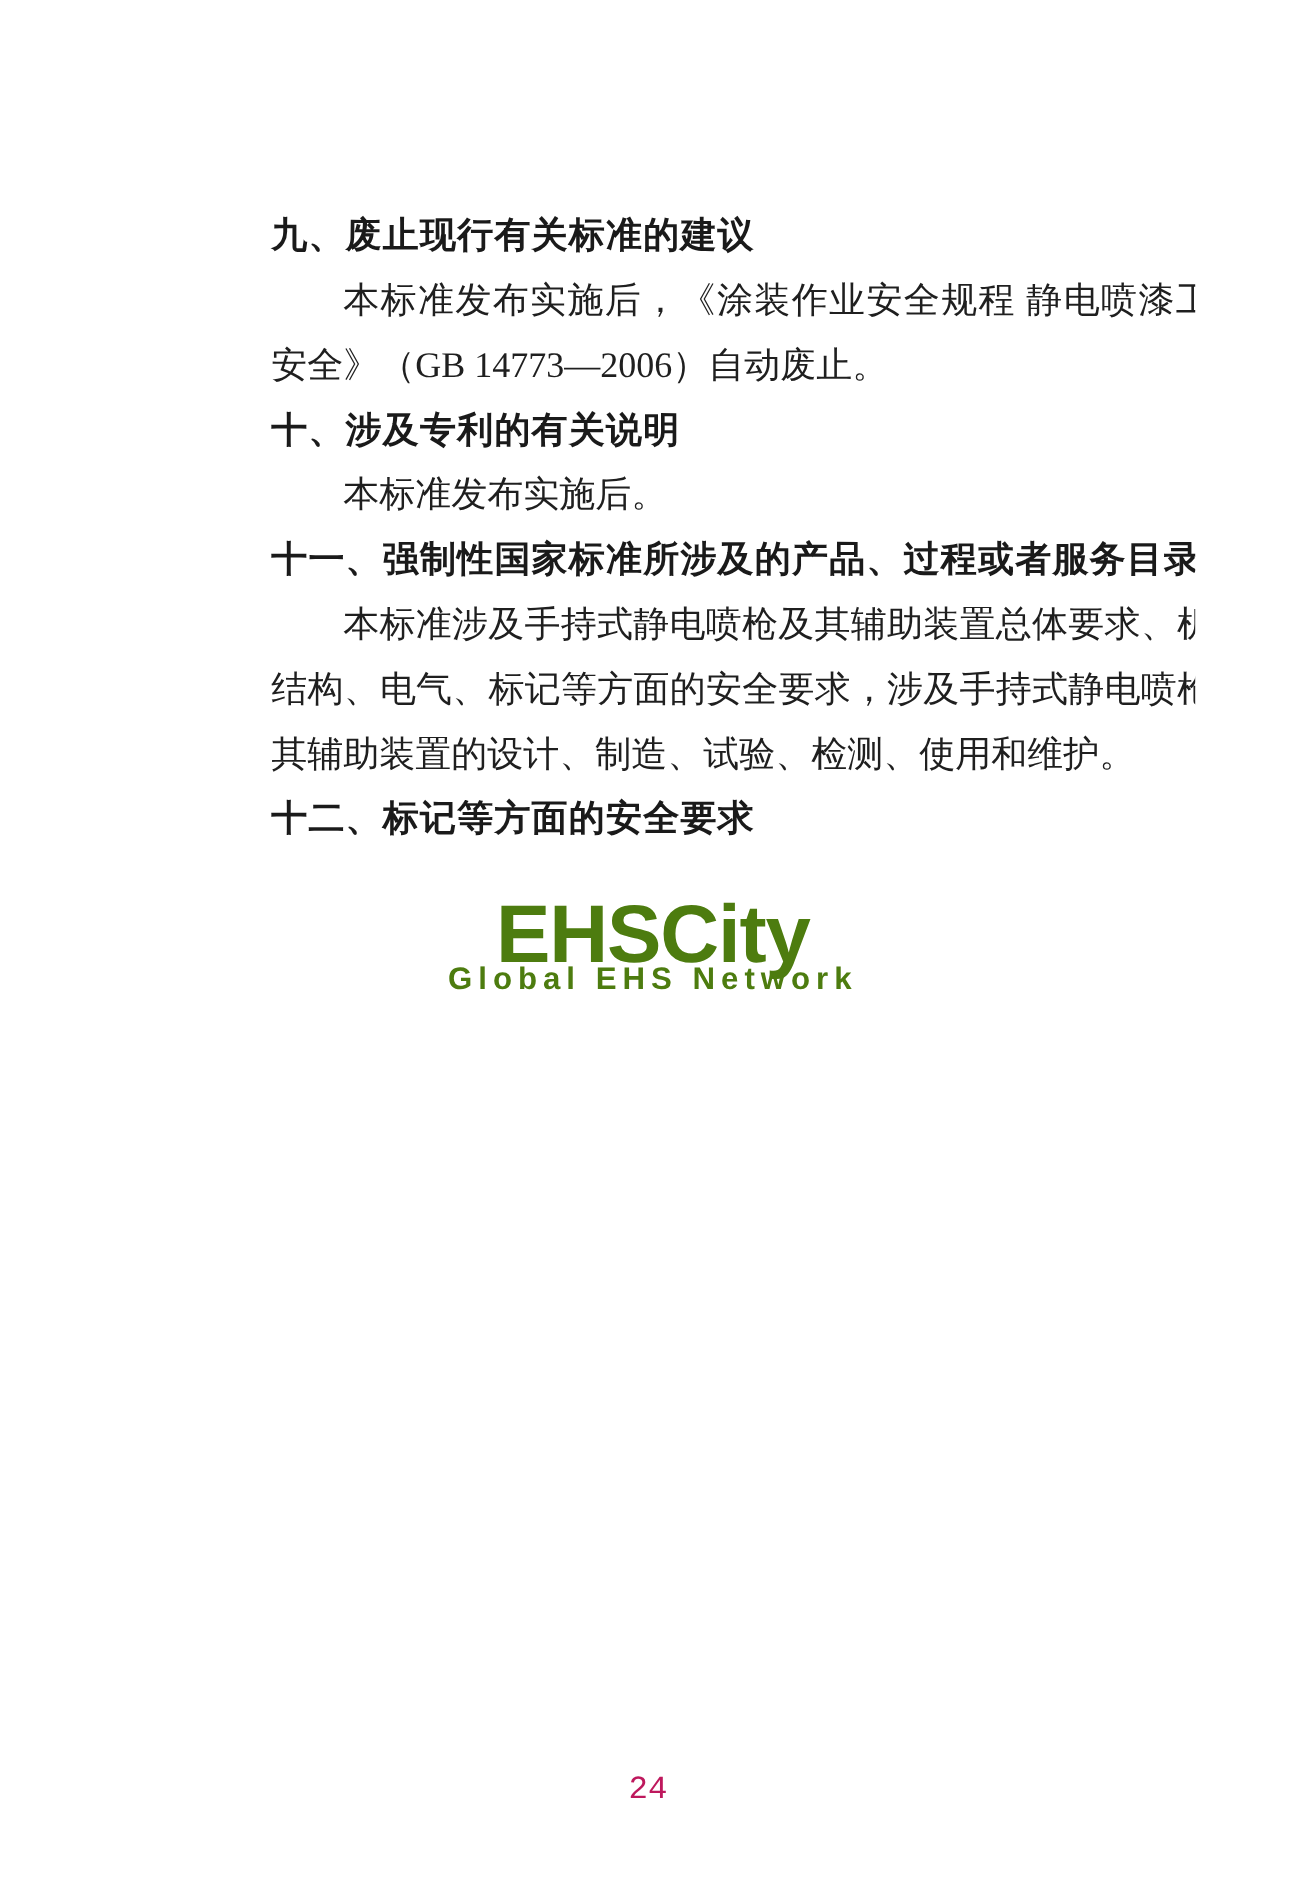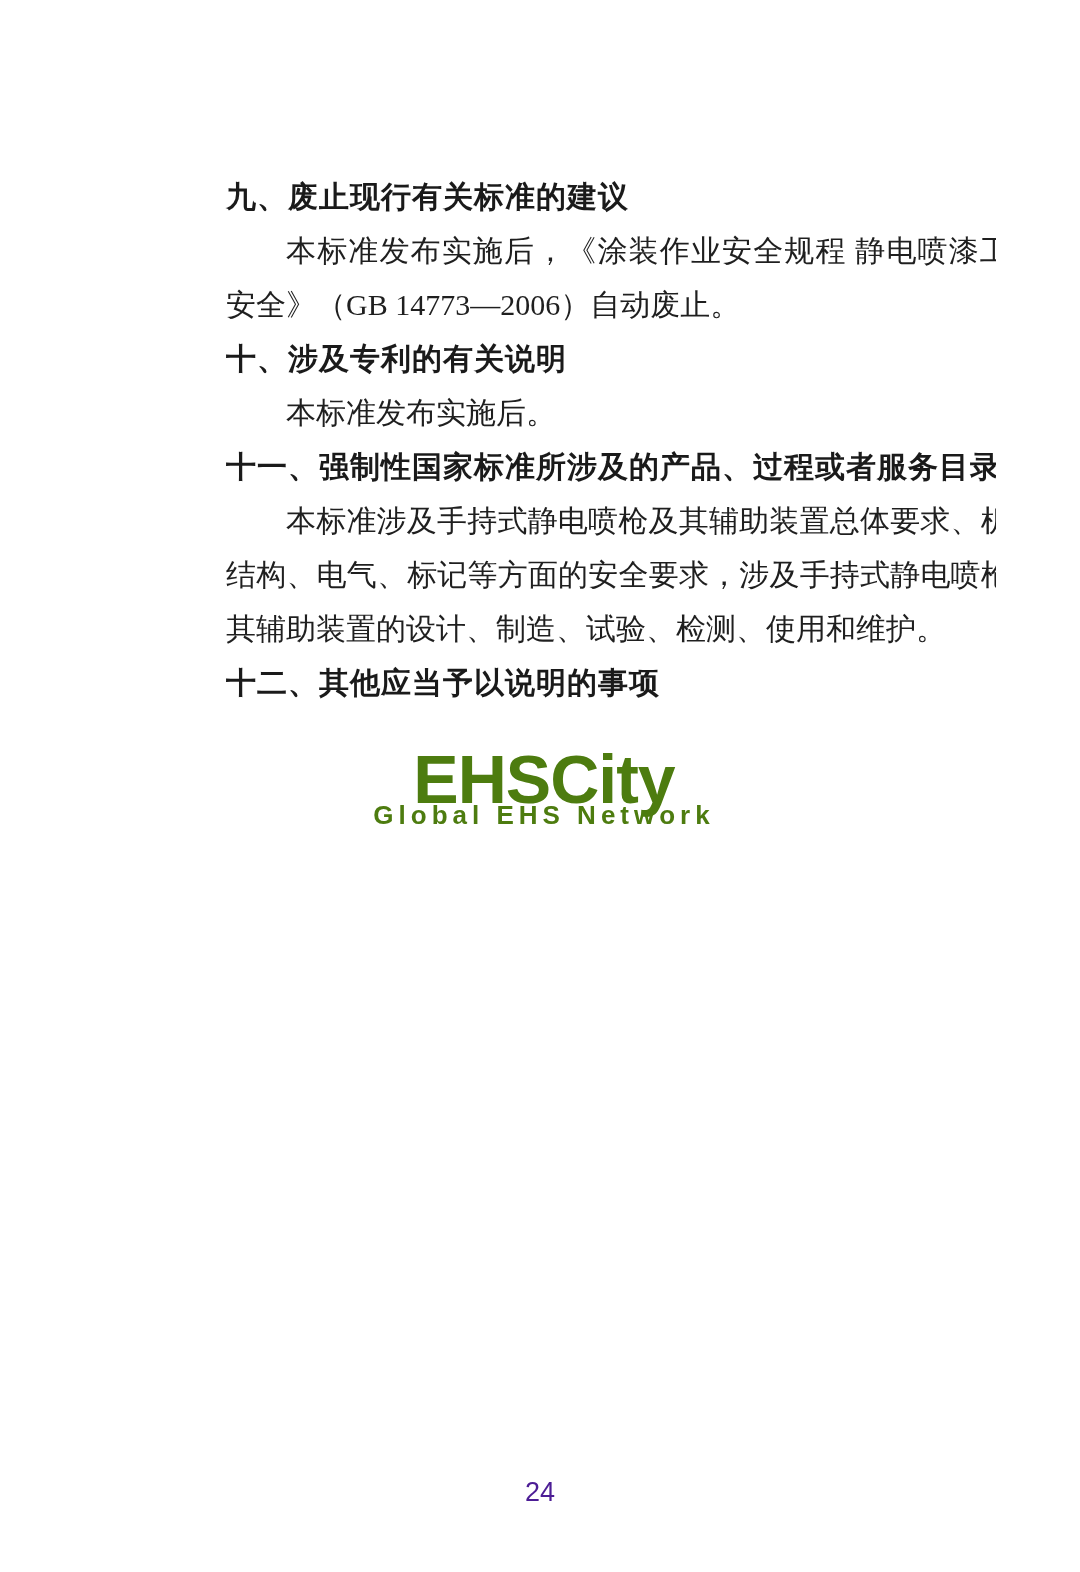--- a/index.html
+++ b/index.html
@@ -64,38 +64,38 @@
     margin-top: -8px;
   }
   .footer {
     position: absolute;
     top: 1477px;
     left: 0;
     width: 100%;
     text-align: center;
   }
   .page-number {
-    font-family: Liberation Sans, sans-serif;
+    font-family: Liberation Mono, monospace;
     font-size: 27px;
-    color: #4c1d95;
+    color: #be185d;
   }
 </style>
 </head>
 <body>
 
 <div class="page">
 
   <div class="content">
     <div class="heading">九、废止现行有关标准的建议</div>
     <div class="paragraph">本标准发布实施后，《涂装作业安全规程 静电喷漆工艺安全》（GB 14773—2006）自动废止。</div>
     <div class="heading">十、涉及专利的有关说明</div>
     <div class="paragraph">本标准发布实施后。</div>
     <div class="heading">十一、强制性国家标准所涉及的产品、过程或者服务目录</div>
     <div class="paragraph">本标准涉及手持式静电喷枪及其辅助装置总体要求、机械结构、电气、标记等方面的安全要求，涉及手持式静电喷枪及其辅助装置的设计、制造、试验、检测、使用和维护。</div>
-    <div class="heading">十二、其他应当予以说明的事项</div>
+    <div class="heading">十二、标记等方面的安全要求</div>
   </div>
 
   <div class="watermark">
     <div class="watermark-title" style="color: #4d7c0f;">EHSCity</div>
     <div class="watermark-subtitle" style="color: #4d7c0f;">Global EHS Network</div>
   </div>
 
   <div class="footer">
     <span class="page-number">24</span>
   </div>

